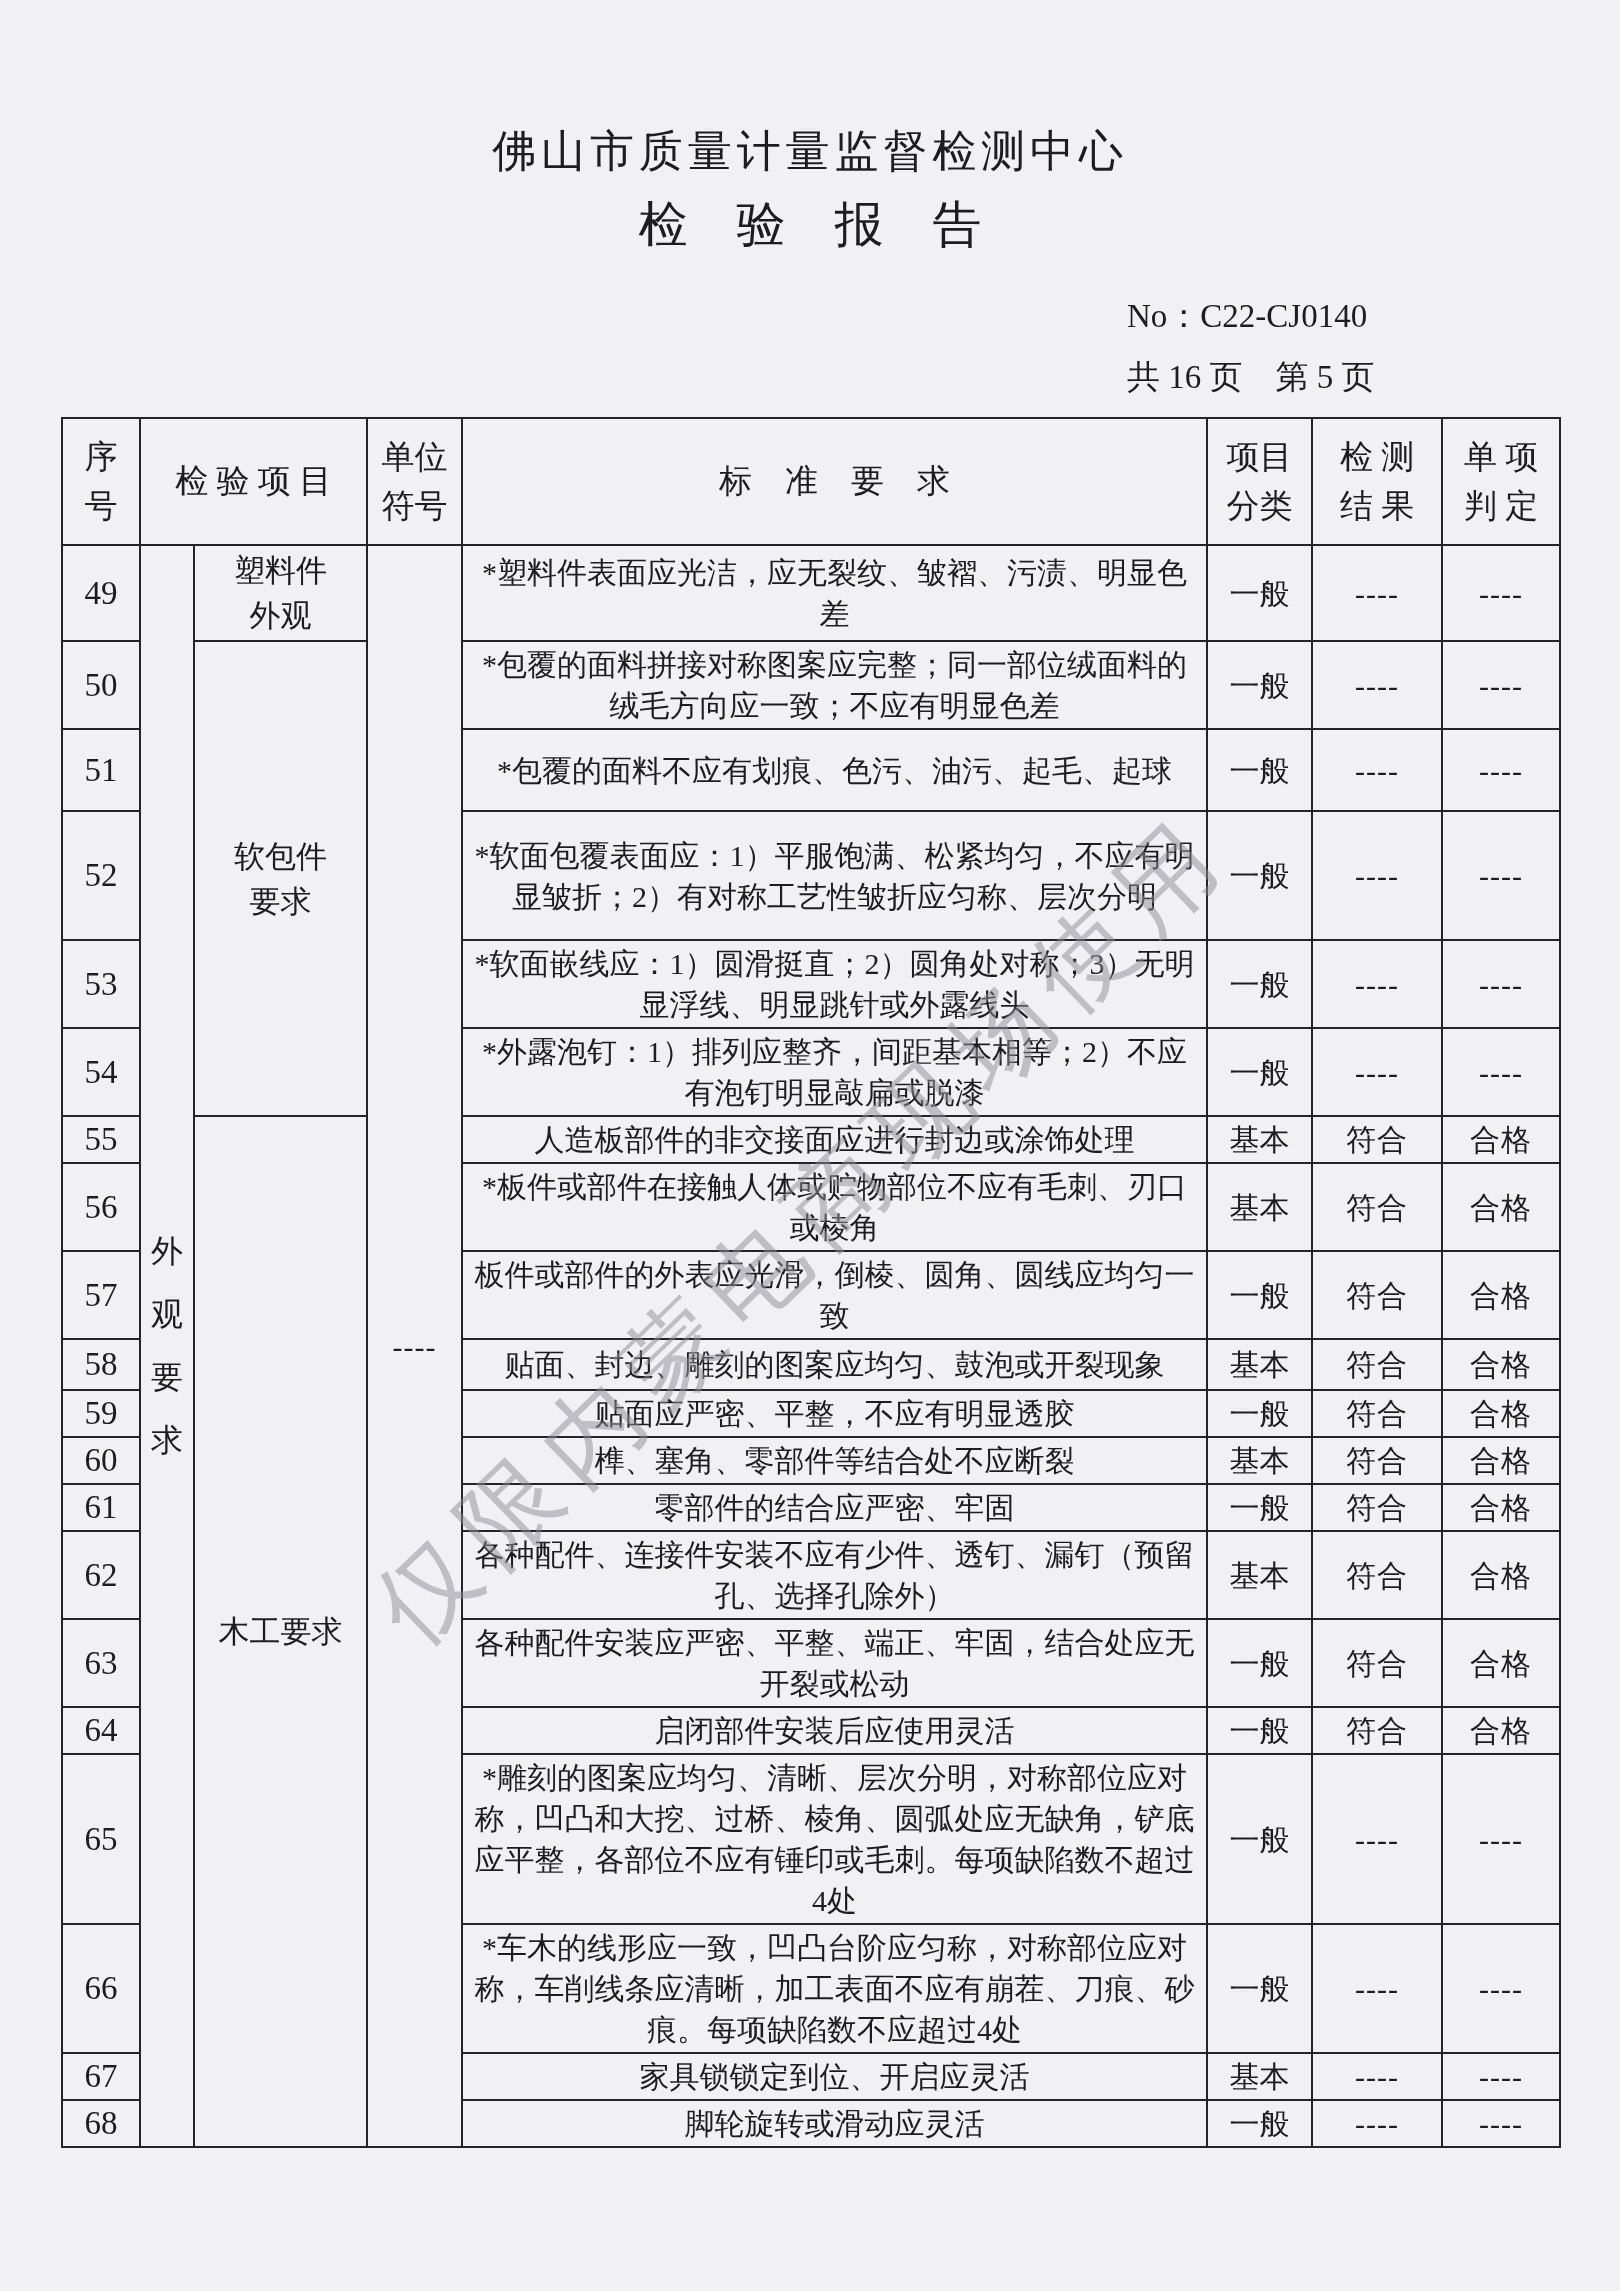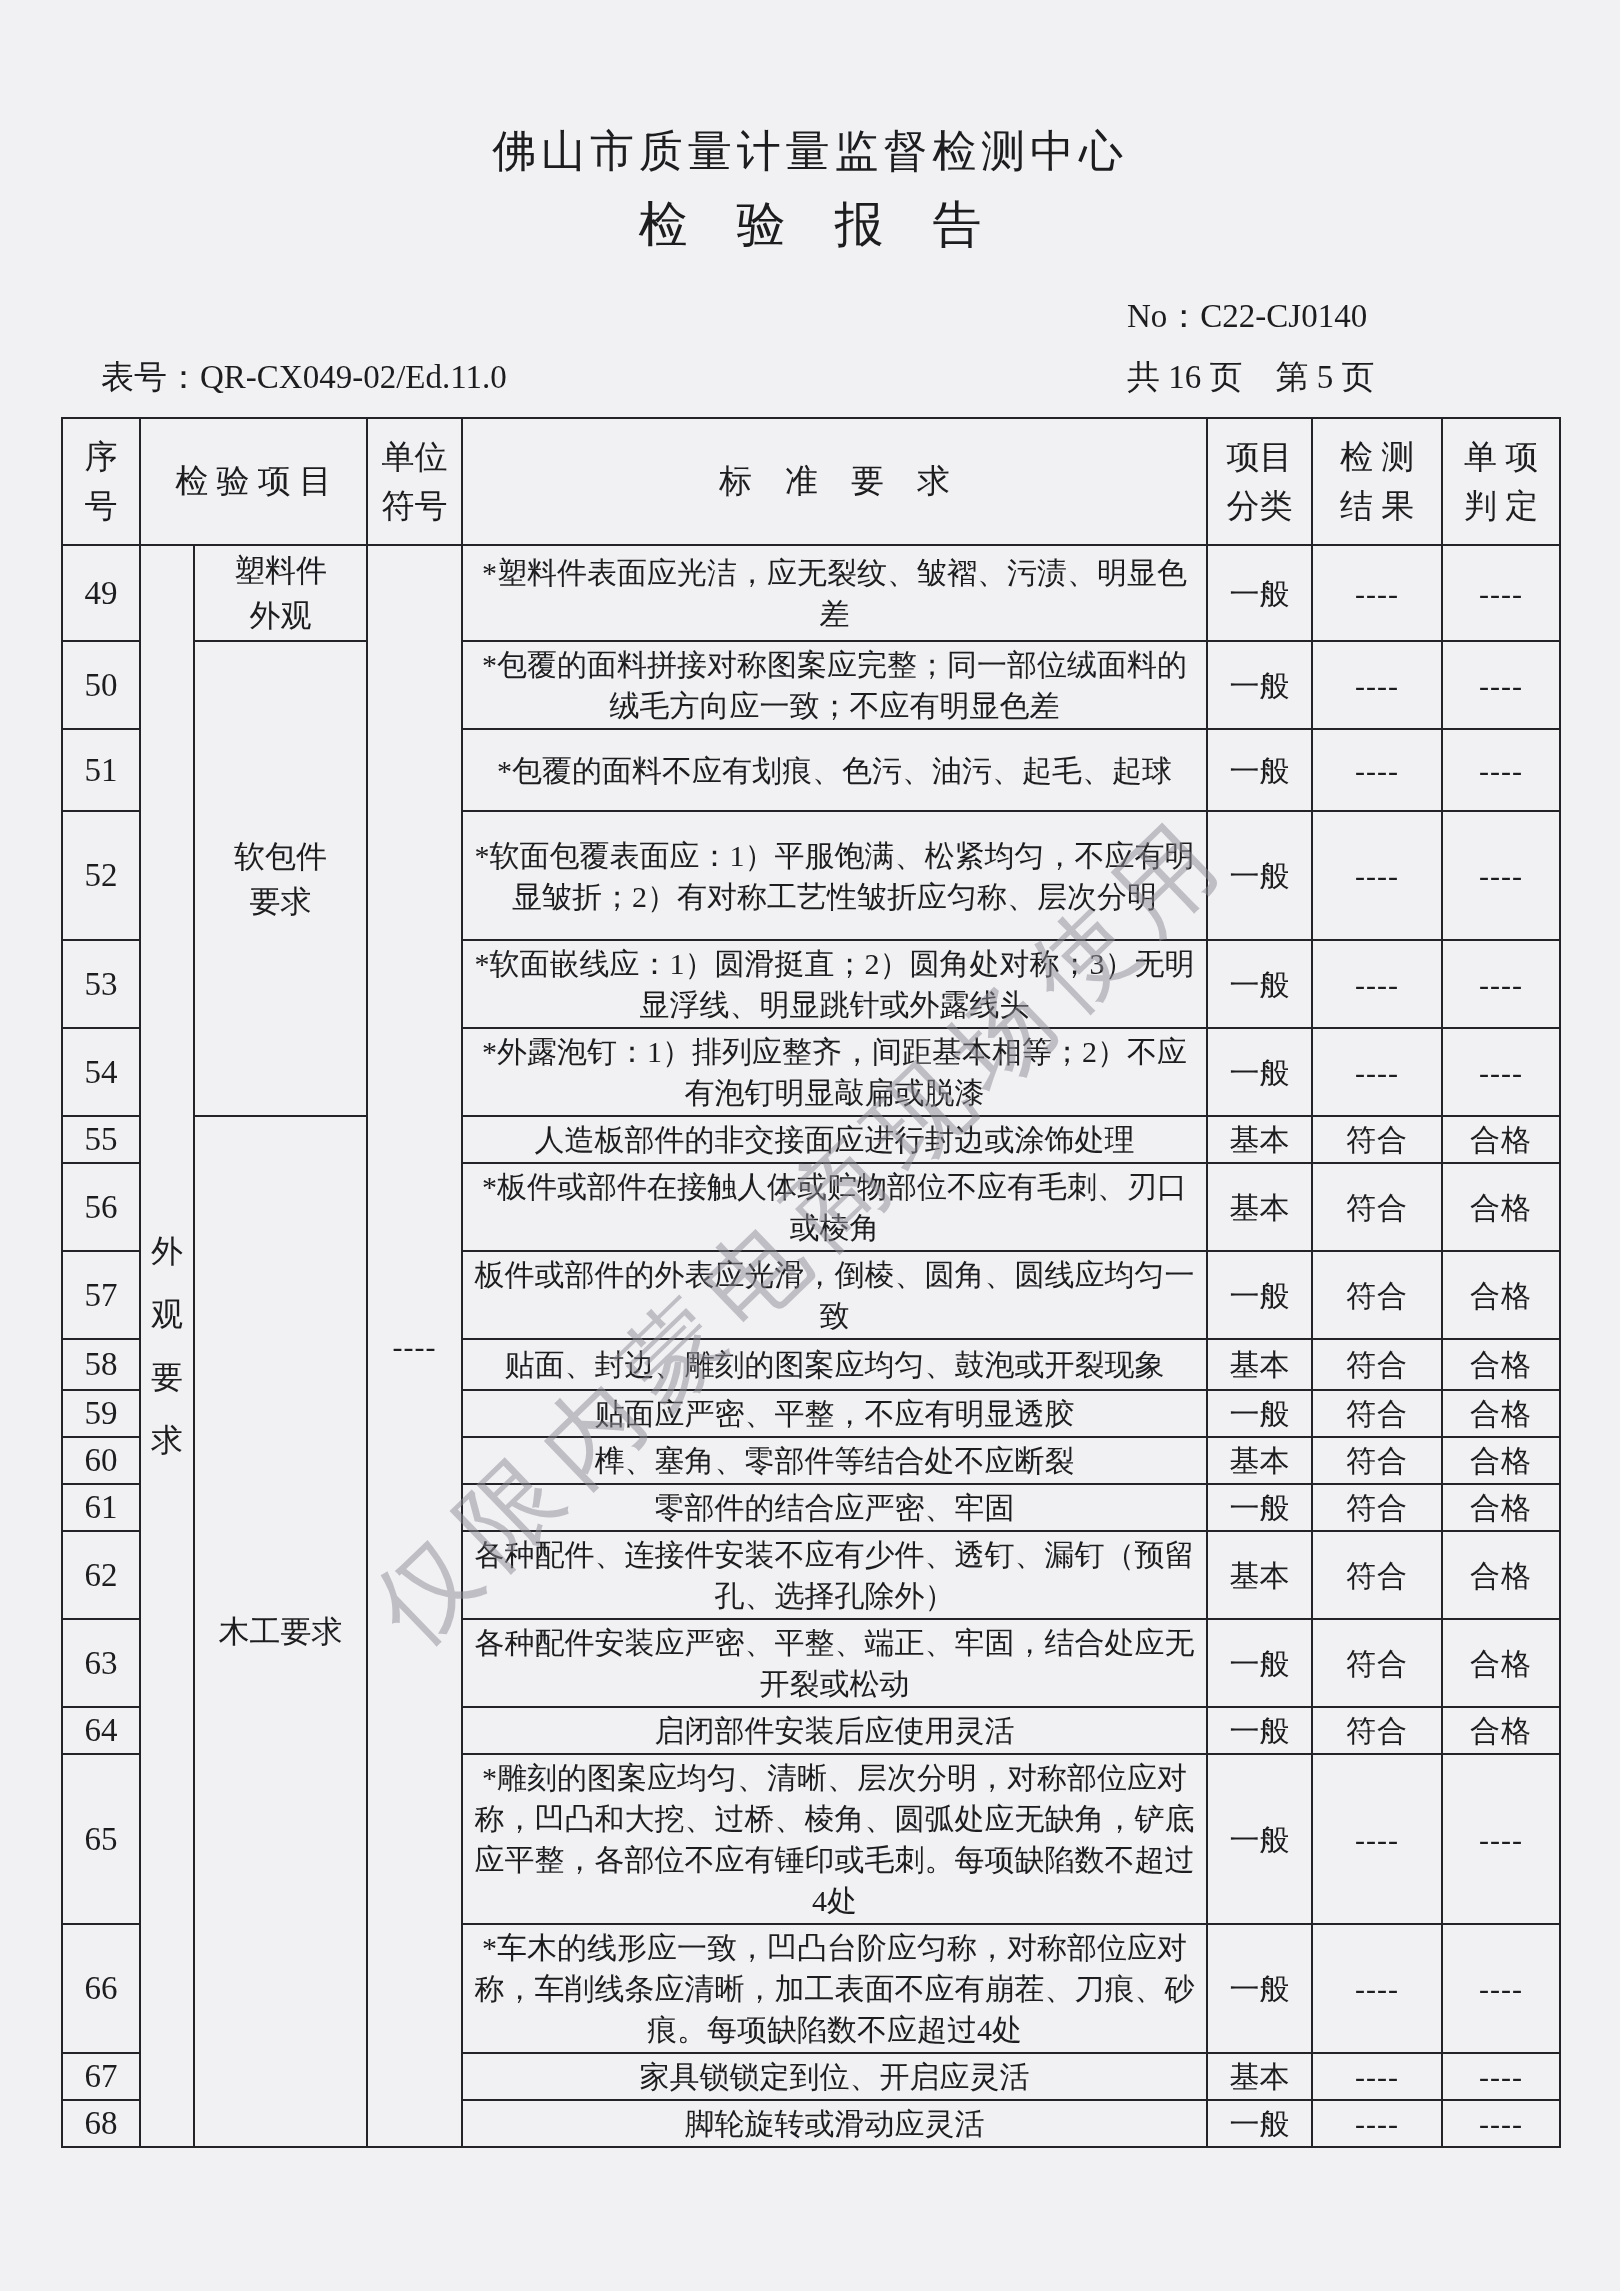--- a/index.html
+++ b/index.html
@@ -84,21 +84,20 @@
 </head>
 <body>
 
 <div class="page">
 
   <div class="org-title">佛山市质量计量监督检测中心</div>
   <div class="doc-title">检　验　报　告</div>
 
   <div class="report-no-line"><span>No：</span><span>C22-CJ0140</span></div>
 
-  <div class="form-no-line"><span>表号：</span><span>QR-CX049-02/Ed.11.0</span></div>
 
   <div class="pagination-line">共 16 页　第 5 页</div>
 
   <table class="report">
     <colgroup>
       <col style="width:78px">
         <col style="width:54px">
         <col style="width:173px">
       <col style="width:95px">
         <col style="width:745px">

